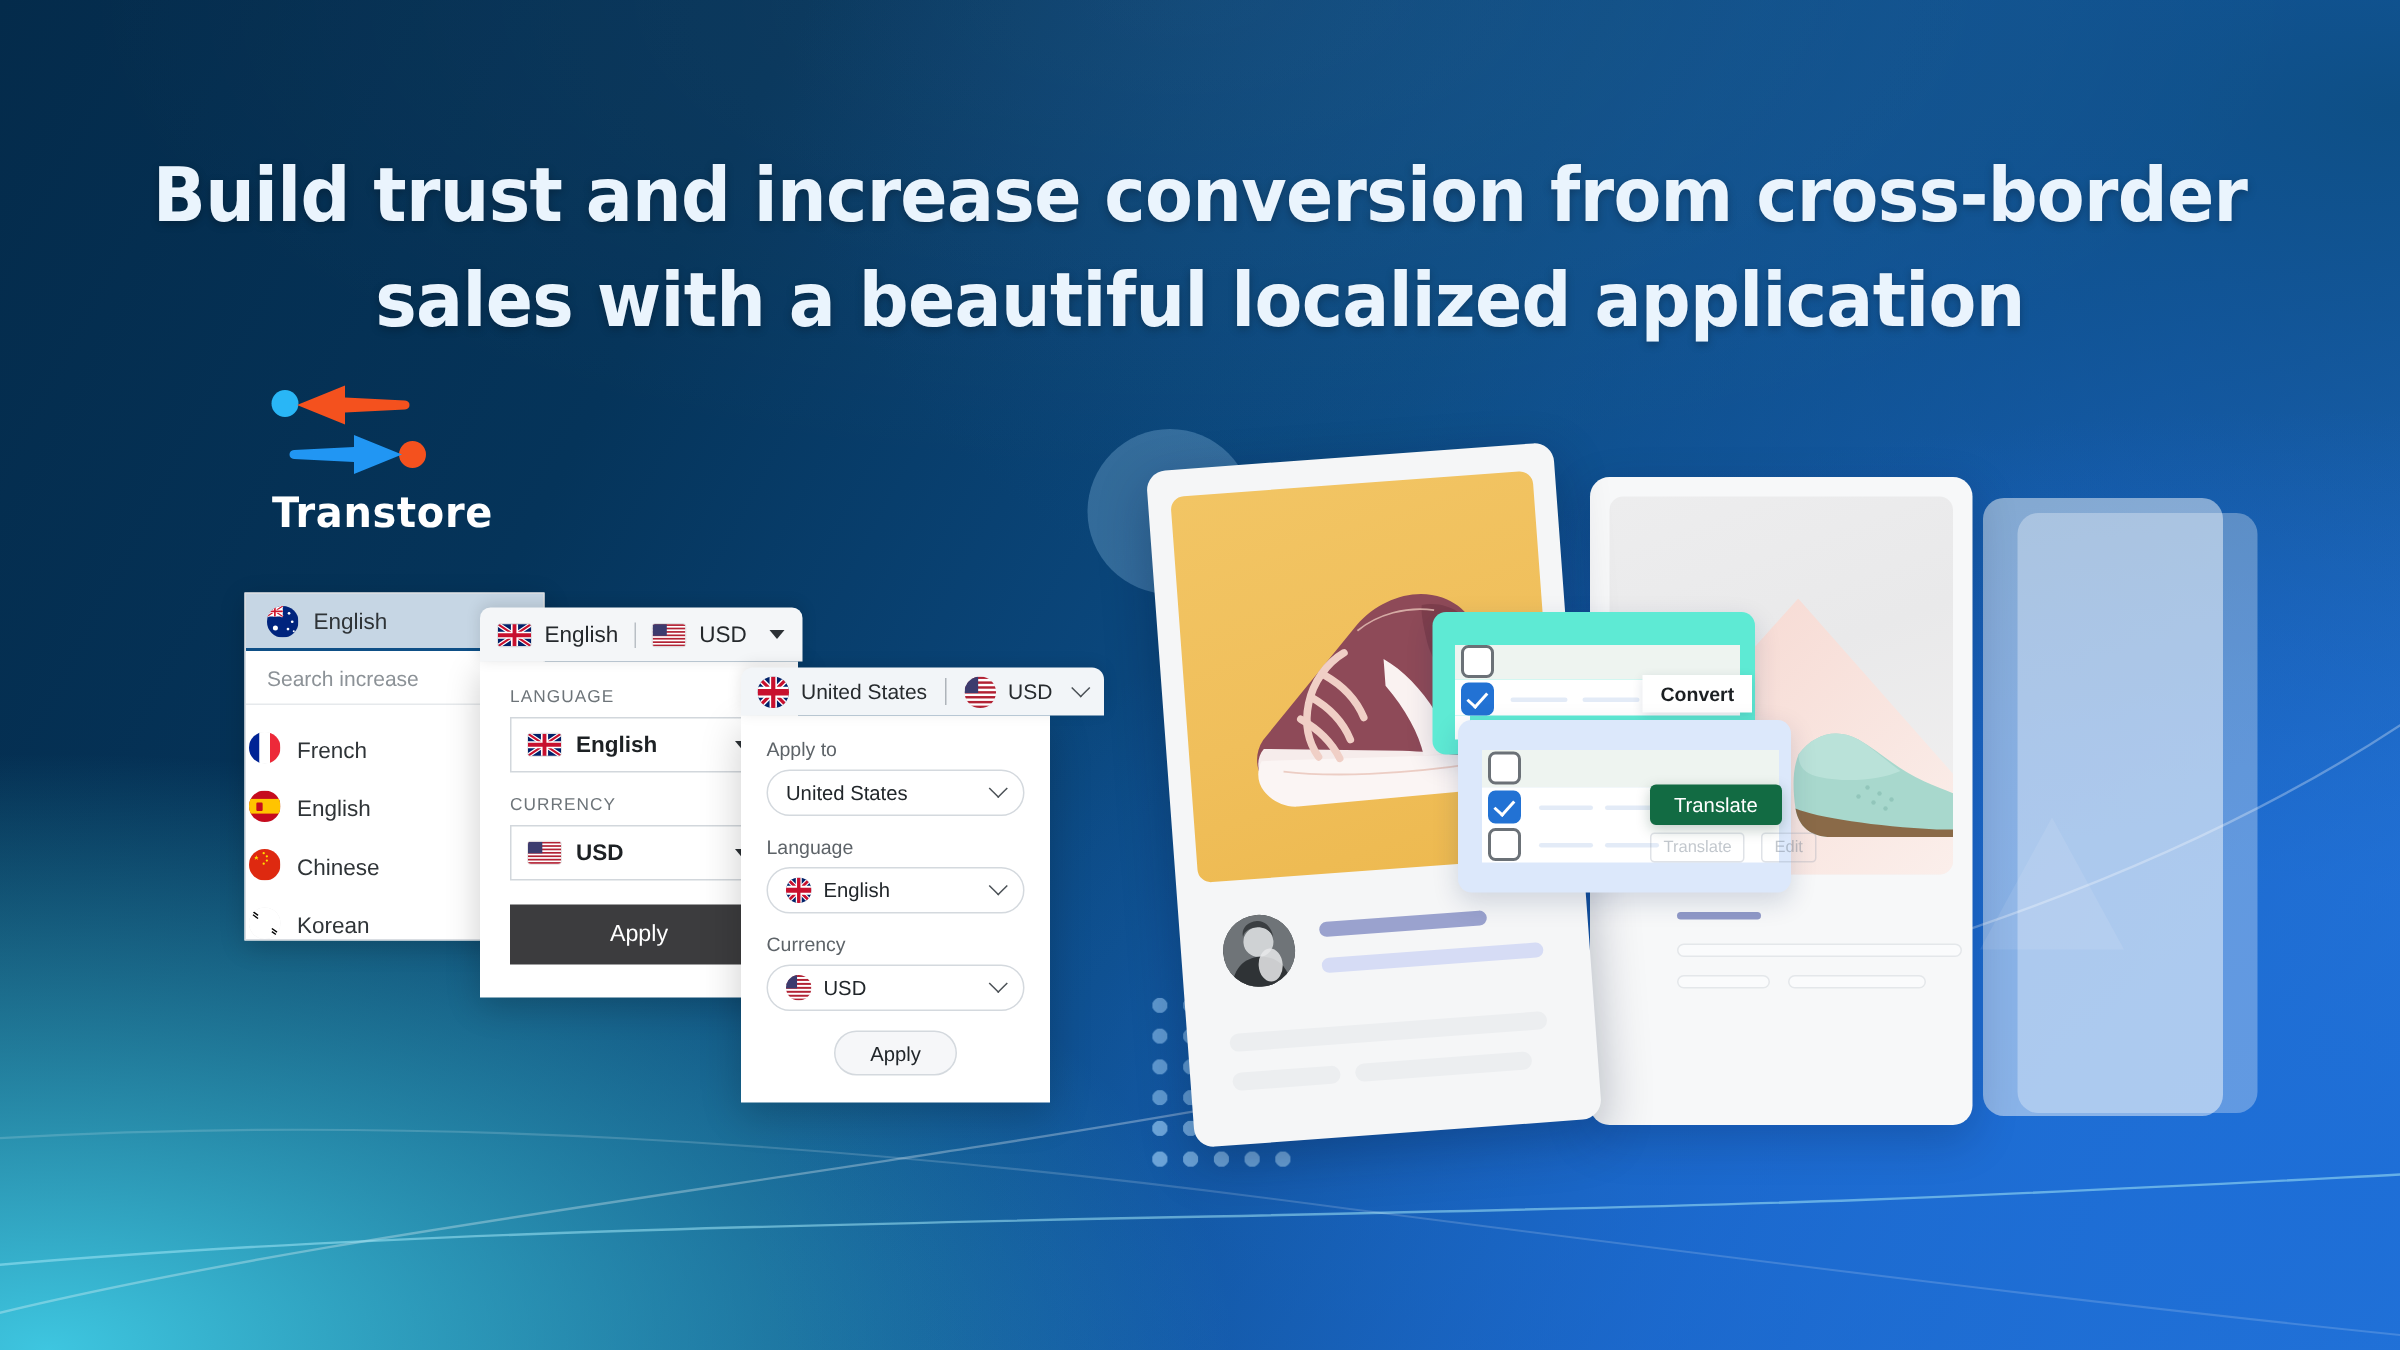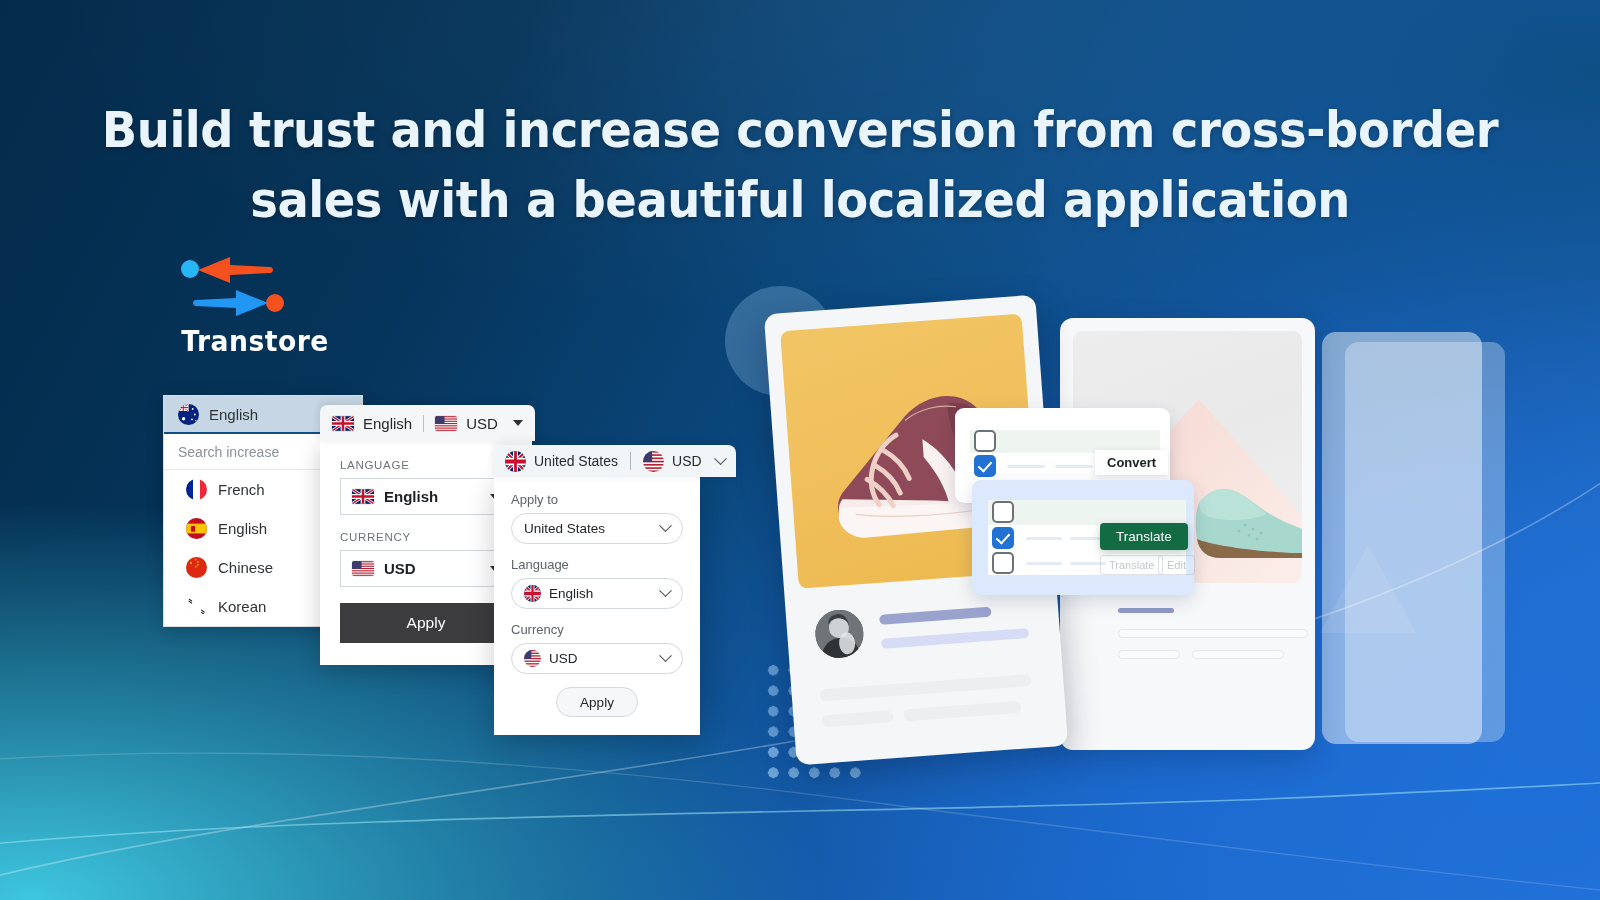--- a/index.html
+++ b/index.html
@@ -120,22 +120,22 @@
     color: #2f3437;
   }
   .p1-search {
     height: 36px; padding: 0 14px;
     display: flex; align-items: center;
     color: #8c9297; font-size: 14px;
     border-bottom: 1px solid #e6e9ec;
     background: #fff;
   }
   .p1-item {
-    display: flex; align-items: center; gap: 11px;
-    height: 39px; padding: 0 22px;
+    display: flex; align-items: flex-end; gap: 11px;
+    height: 39px; padding: 0 2px;
     color: #2f3437;
   }
 
   
   .flag { width: 21px; height: 21px; border-radius: 50%; flex: 0 0 21px; overflow: hidden; position: relative; box-shadow: 0 0 0 0.5px rgba(0,0,0,0.10) inset; }
   .flag svg { display:block; width:100%; height:100%; }
   .flag-sq { width: 22px; height: 15px; border-radius: 2px; flex: 0 0 22px; overflow: hidden; position: relative; box-shadow: 0 0 0 0.5px rgba(0,0,0,0.13); }
   .flag-sq svg { display:block; width:100%; height:100%; }
 
   
@@ -309,21 +309,21 @@
     width: 48px; height: 48px; border-radius: 50%;
     overflow: hidden;
     background: #3b3f43;
   }
   .avatar svg { width: 100%; height: 100%; display: block; }
 
   
   .ov-convert {
     position: absolute; left: 215px; top: 128px;
     width: 215px; height: 95px;
-    background: #ffffff;
+    background: #5eead4;
     border-radius: 9px;
     box-shadow: 0 6px 18px rgba(10,40,90,0.16);
     z-index: 20;
   }
   .ov-translate {
     position: absolute; left: 232px; top: 200px;
     width: 222px; height: 115px;
     background: #dce8fb;
     border-radius: 9px;
     box-shadow: 0 6px 18px rgba(10,40,90,0.16);
@@ -722,17 +722,17 @@
       <div class="ov-inner" style="left:16px;top:70px;right:8px;height:25px;background:#ffffff;"></div>
       <div class="chk" style="left:20px;top:21px;"></div>
       <div class="chk on" style="left:20px;top:47px;"></div>
       <div class="chk" style="left:20px;top:72px;"></div>
       <div class="ln" style="left:54px;top:57px;width:36px;"></div>
       <div class="ln" style="left:98px;top:57px;width:36px;"></div>
       <div class="ln" style="left:54px;top:82px;width:36px;"></div>
       <div class="ln" style="left:98px;top:82px;width:36px;"></div>
       <div class="btn-translate" style="left:128px;top:43px;">Translate</div>
       <div class="ghost-btn" style="left:128px;top:75px;">Translate</div>
-      <div class="ghost-btn" style="left:186px;top:75px;">Edit</div>
+      <div class="ghost-btn" style="left:202px;top:75px;">Edit</div>
     </div>
 
   </div>
 </div>
 
 </body></html>

